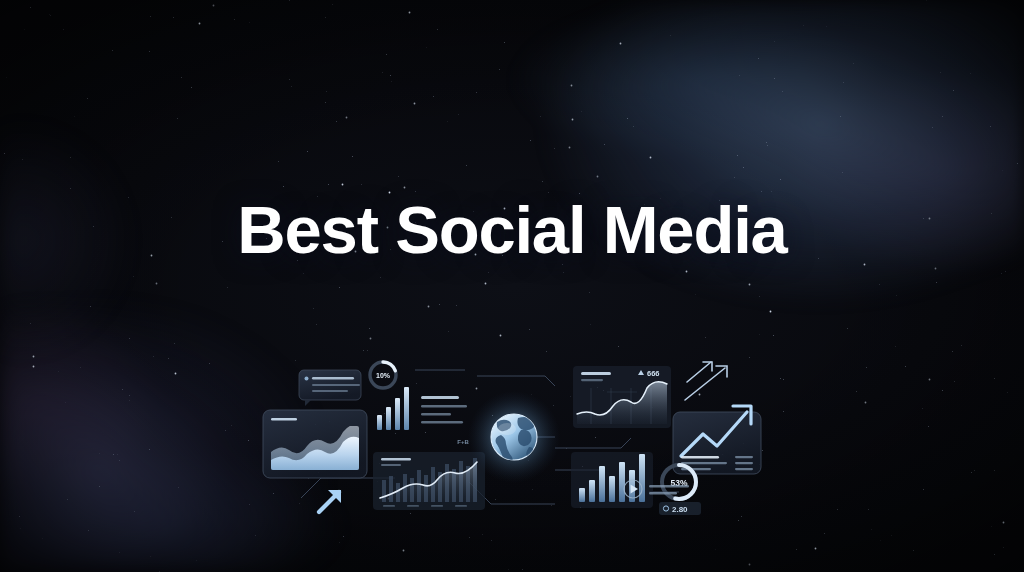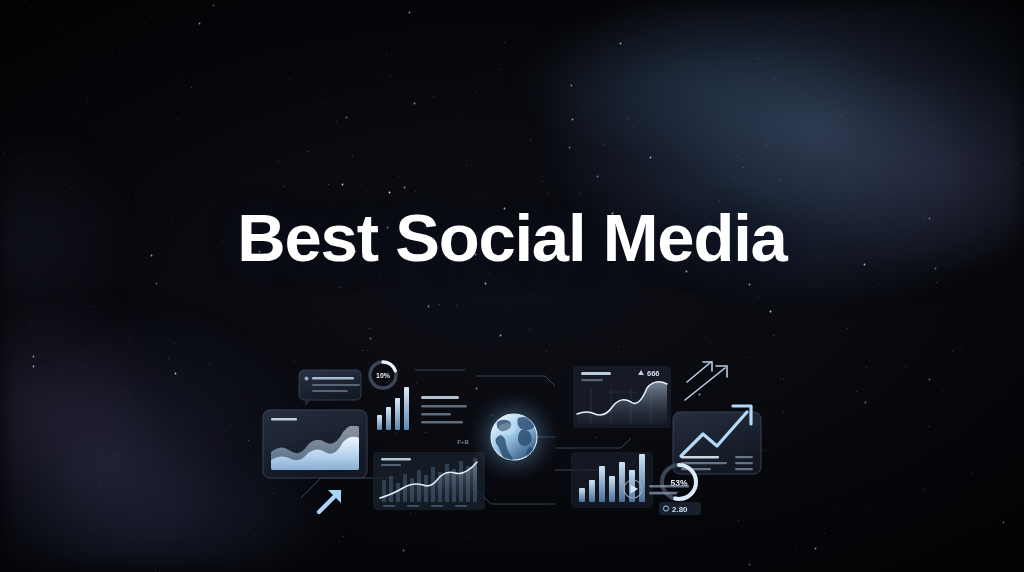--- a/index.html
+++ b/index.html
@@ -40,21 +40,21 @@
     background:radial-gradient(ellipse 75% 70% at 50% 50%, rgba(0,0,0,0) 40%, rgba(0,0,0,.55) 100%);
   }
 
   
   #star-field, #star-field-bright{position:absolute;top:0;left:0;width:1px;height:1px;}
   #star-field{border-radius:50%;}
   #star-field-bright{border-radius:50%;}
 
   
   #headline{
-    position:absolute;left:0;right:0;top:154px;
+    position:absolute;left:0;right:0;top:146px;
     text-align:center;
     color:#ffffff;
     font-weight:700;
     font-size:67px;
     line-height:78px;
     letter-spacing:-1.2px;
     text-shadow:0 2px 26px rgba(10,14,30,.85);
     z-index:6;
   }
   #headline .l{display:block;white-space:nowrap;}

